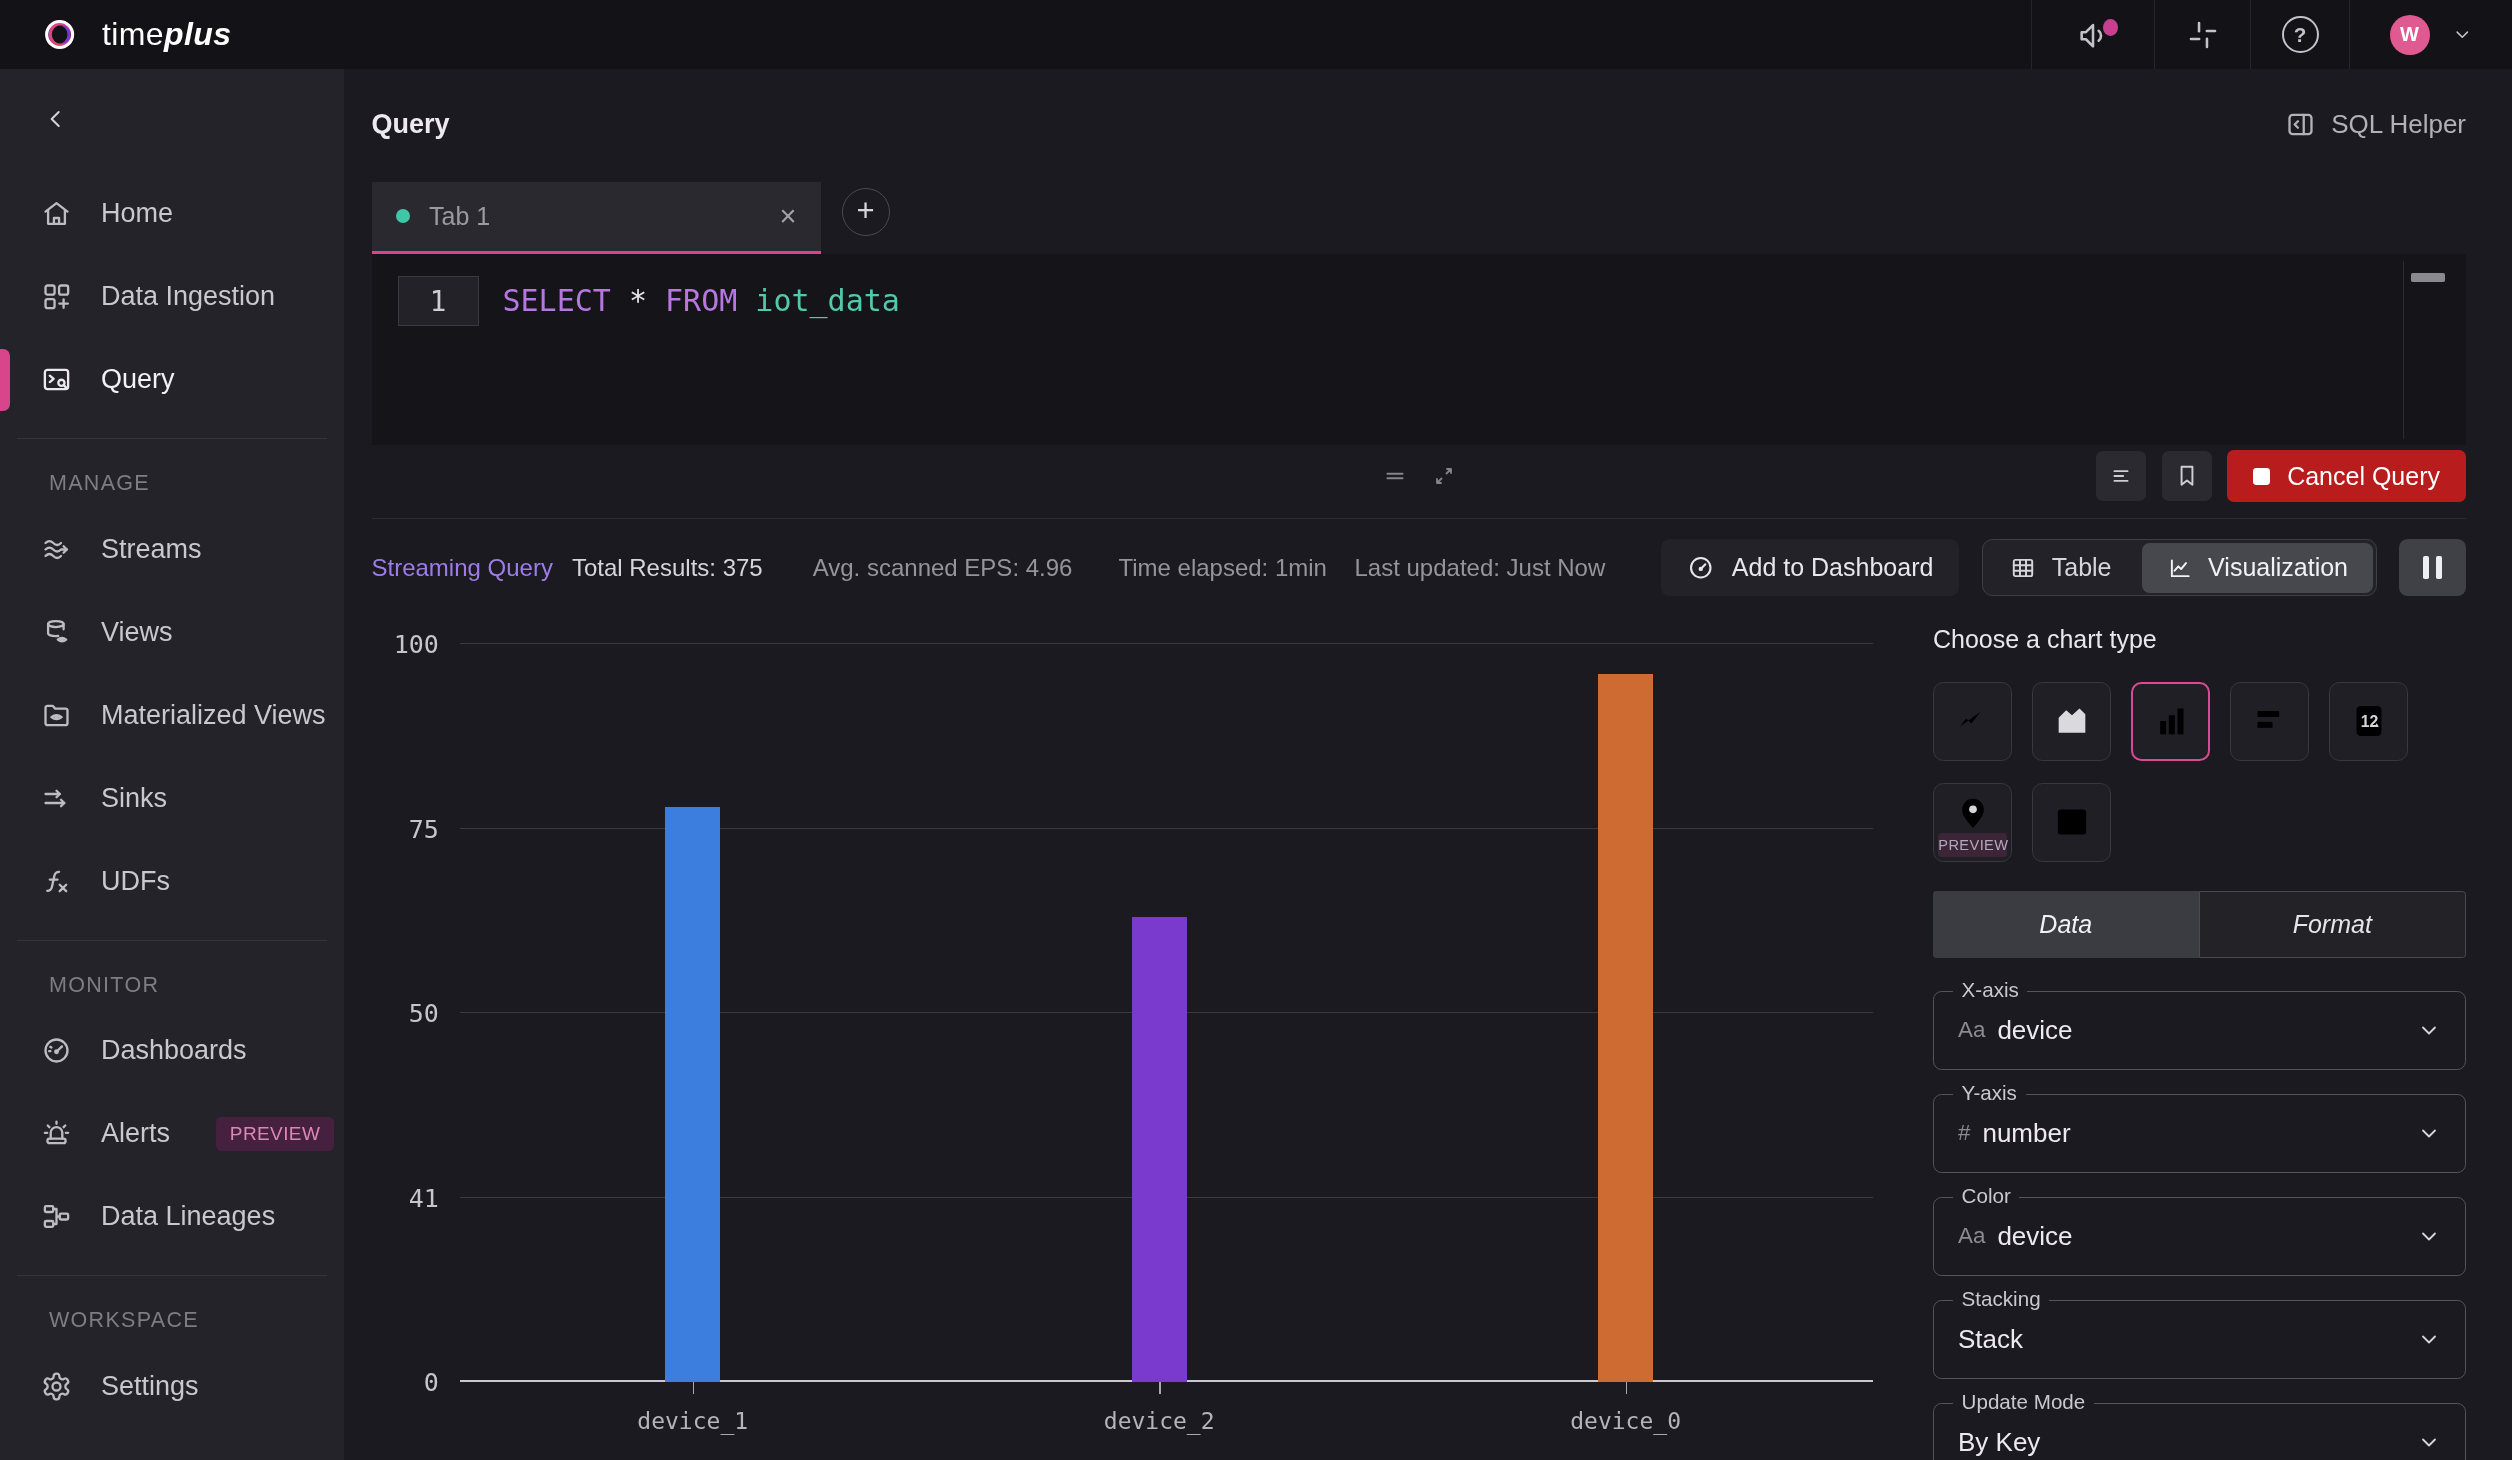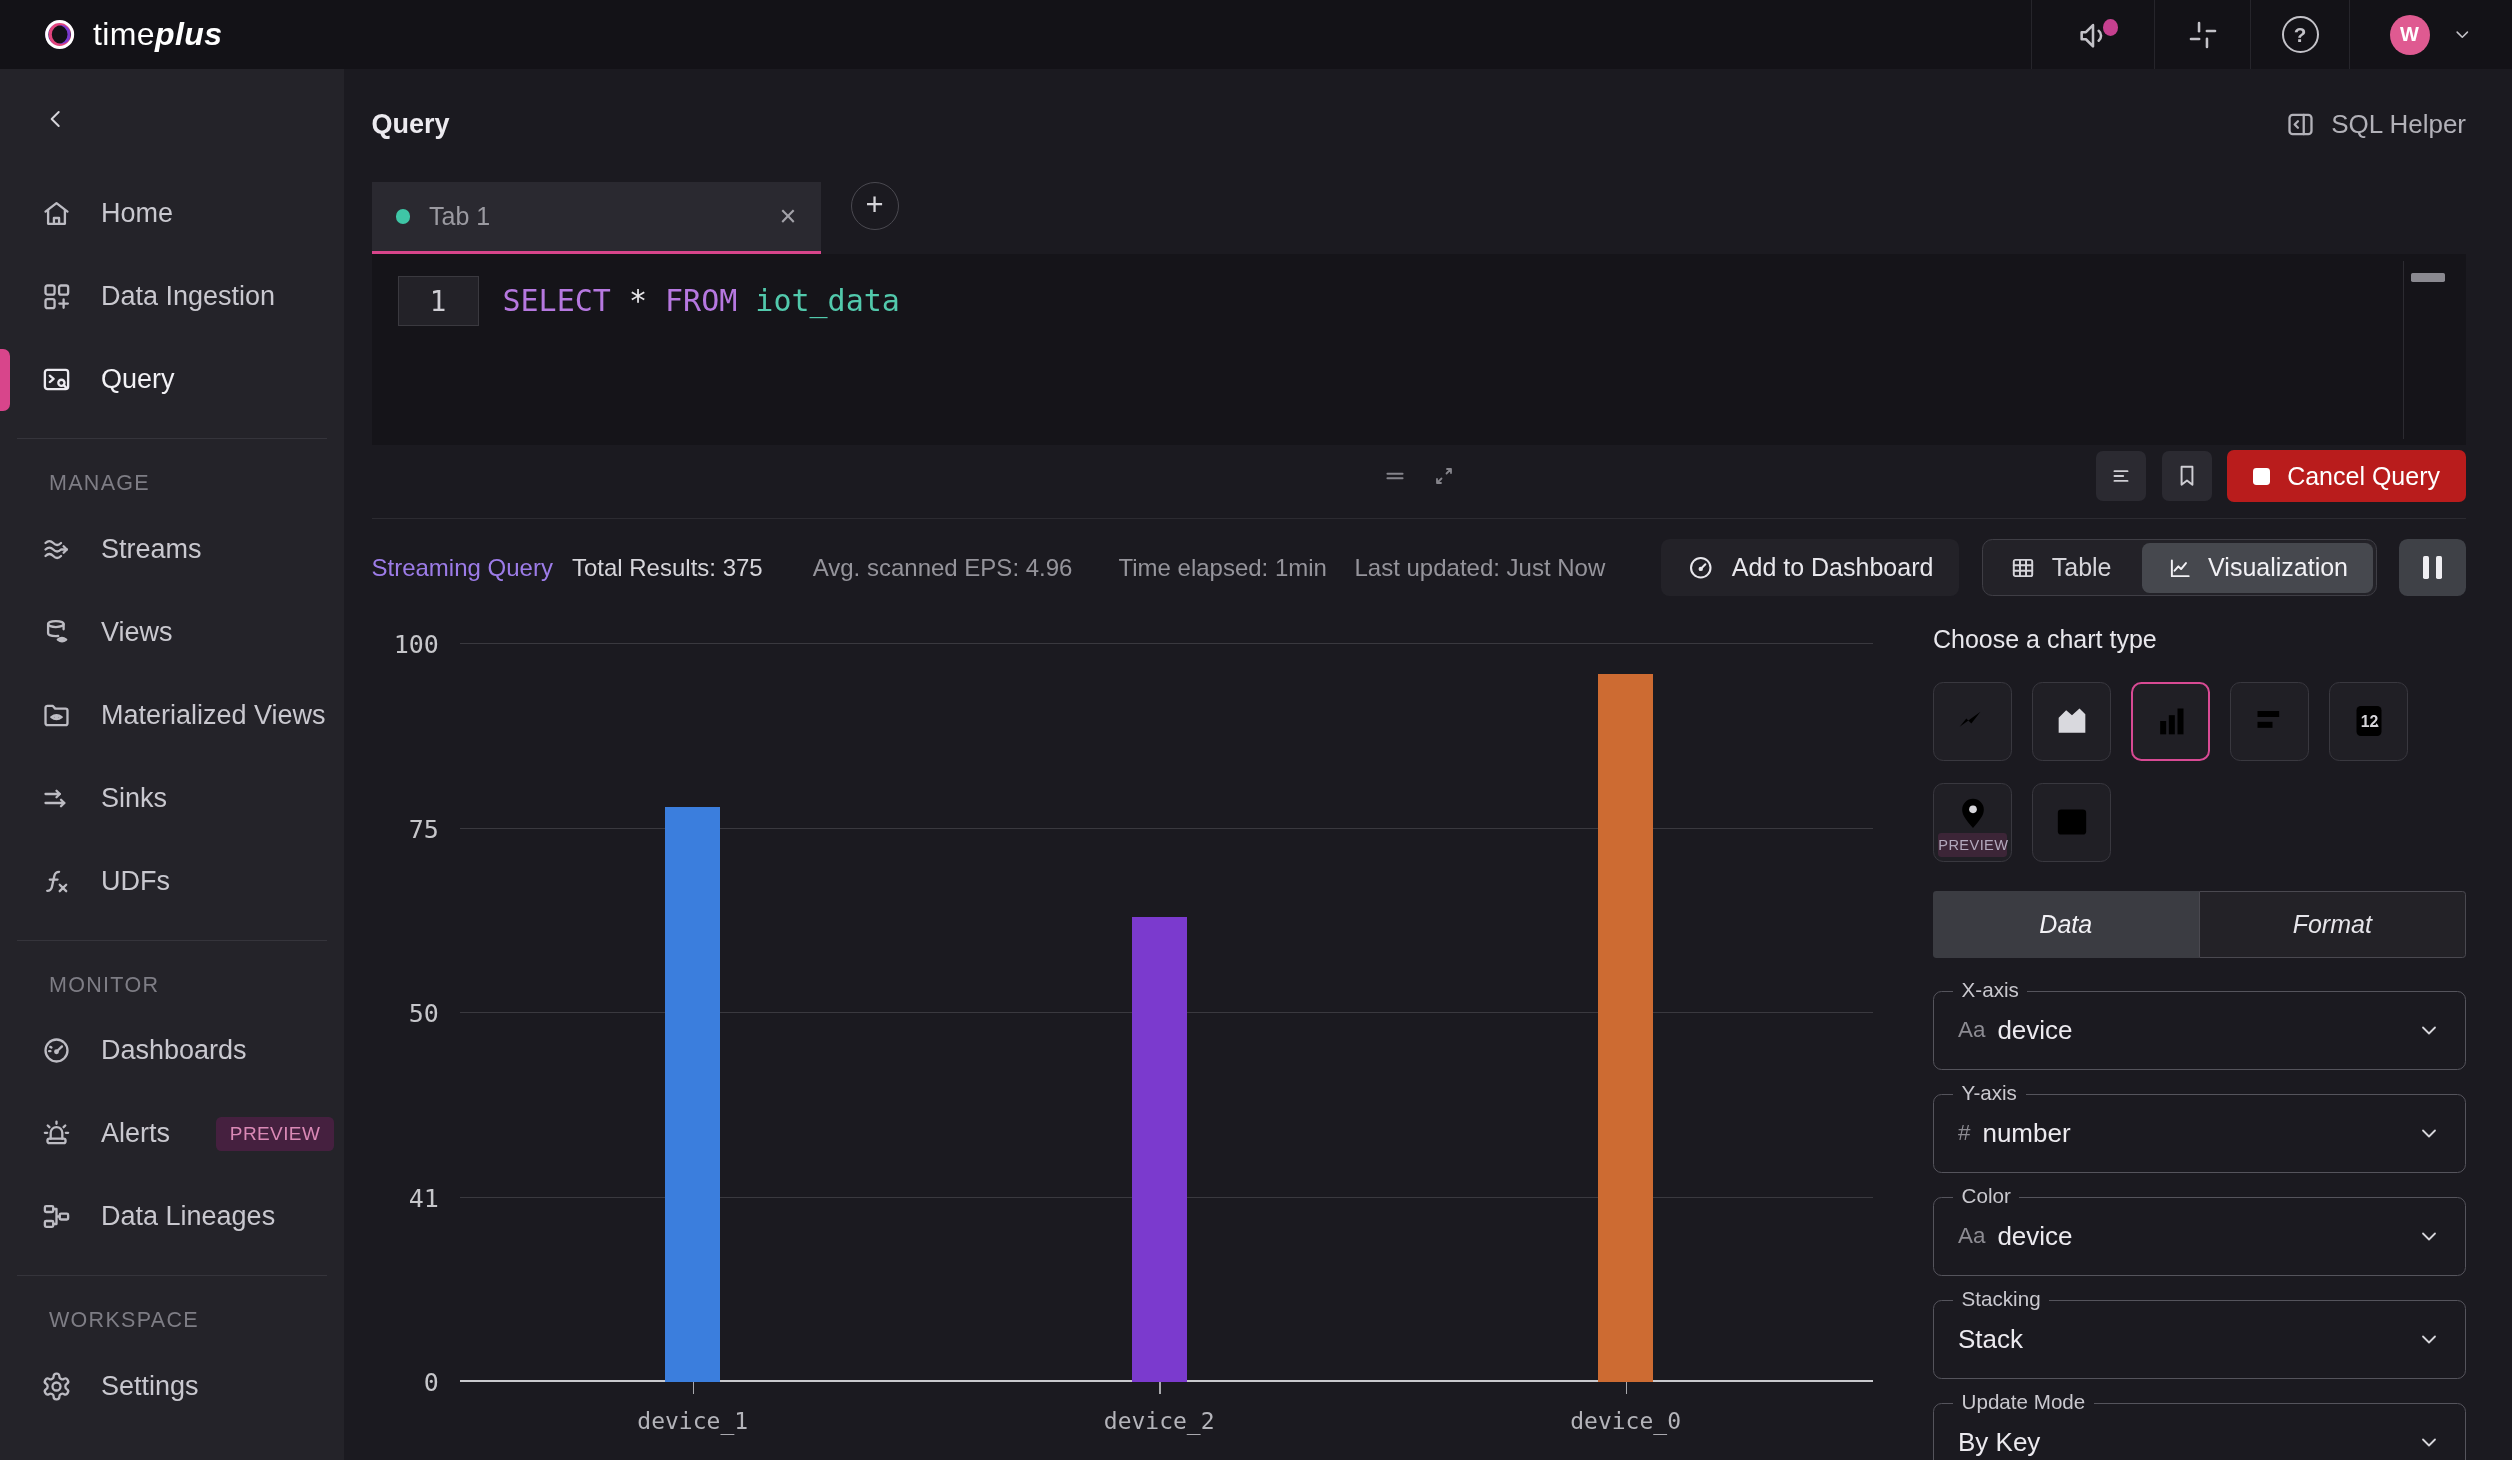--- a/index.html
+++ b/index.html
@@ -3,21 +3,21 @@
 <meta charset="utf-8">
 <style>
   html,body{margin:0;padding:0;width:2512px;height:1461px;overflow:hidden;background:#131217;
     font-family:"Liberation Sans",sans-serif;-webkit-font-smoothing:antialiased;}
   .screen{width:2512px;height:1461px;display:flex;flex-direction:column;}
   .icon svg{display:block;stroke:currentColor;fill:none;stroke-width:1.8;stroke-linecap:round;stroke-linejoin:round;}
 
   
   .topbar{height:69px;background:#131217;display:flex;align-items:center;flex:none;}
   .logo{display:flex;align-items:center;gap:12px;padding-left:40px;}
-  .logo-text{font-size:32px;color:#ffffff;letter-spacing:0.4px;}
+  .logo-text{font-size:32px;color:#ffffff;letter-spacing:0.4px;margin-left:9px;}
   .logo-text .bold{font-weight:bold;font-style:italic;}
   .topbar-right{margin-left:auto;display:flex;height:100%;}
   .tb-cell{display:flex;align-items:center;justify-content:center;border-left:0.9px solid #26252b;color:#c3c2c8;cursor:pointer;}
   .tb-cell.megaphone{width:122px;position:relative;}
   .tb-dot{position:absolute;top:19px;right:36px;width:15.5px;height:17px;border-radius:50%;background:#c6408f;}
   .tb-cell.slack{width:95px;}
   .tb-cell.help{width:98px;}
   .help-circle{width:33px;height:33px;border:2.2px solid #c3c2c8;border-radius:50%;display:grid;place-items:center;font-size:20.6px;font-weight:bold;color:#c3c2c8;}
   .tb-cell.workspace{width:298px;gap:15.5px;font-size:26px;color:#d2d1d7;}
   .tb-cell.account{width:162px;gap:22.4px;}
@@ -37,21 +37,21 @@
   .sb-divider{height:0.9px;background:#35343b;margin:17px 17px;}
   .section-label{font-size:21.5px;color:#7e7d85;letter-spacing:1.3px;padding-left:49px;margin:12px 0 8.6px;height:31px;display:flex;align-items:center;}
   .badge-preview{margin-left:17px;background:#45203f;color:#da89b6;font-size:19px;padding:6px 13.8px;border-radius:5.2px;letter-spacing:0.4px;}
 
   
   .main{flex:1;min-width:0;background:#1b1a20;display:flex;flex-direction:column;padding:0 46px 0 27.5px;}
   .main-head{margin-top:31px;height:48px;display:flex;align-items:center;justify-content:space-between;}
   .page-title{font-size:27px;font-weight:600;color:#eceaef;}
   .sql-helper{display:flex;align-items:center;gap:15.5px;font-size:26px;color:#b2b1b8;cursor:pointer;}
 
-  .tabrow{margin-top:34px;height:72px;display:flex;align-items:flex-start;gap:30px;}
+  .tabrow{margin-top:34px;height:72px;display:flex;align-items:center;gap:21px;}
   .tab{width:401px;height:69px;background:#2a2930;display:flex;align-items:center;padding:0 24px;gap:19px;border-bottom:4.3px solid #d8458b;cursor:pointer;}
   .tab-dot{width:14.6px;height:14.6px;border-radius:50%;background:#3fc6a6;flex:none;}
   .tab-label{font-size:25px;color:#9b9aa1;}
   .tab-close{margin-left:auto;font-size:29px;color:#a3a2a9;line-height:1;cursor:pointer;}
   .add-tab{width:48px;height:48px;margin-bottom:12px;border-radius:50%;border:1.7px solid #4a4950;background:transparent;color:#d6d5da;font-size:31px;display:grid;place-items:center;cursor:pointer;font-family:inherit;line-height:0;padding-bottom:3.4px;}
 
   
   .editor{height:169px;background:#151419;position:relative;padding:22.4px 0 0 26px;}
   .code-line{display:flex;align-items:center;}
   .ln-box{width:79px;height:48px;background:#232228;border:0.9px solid #3a393f;display:grid;place-items:center;

